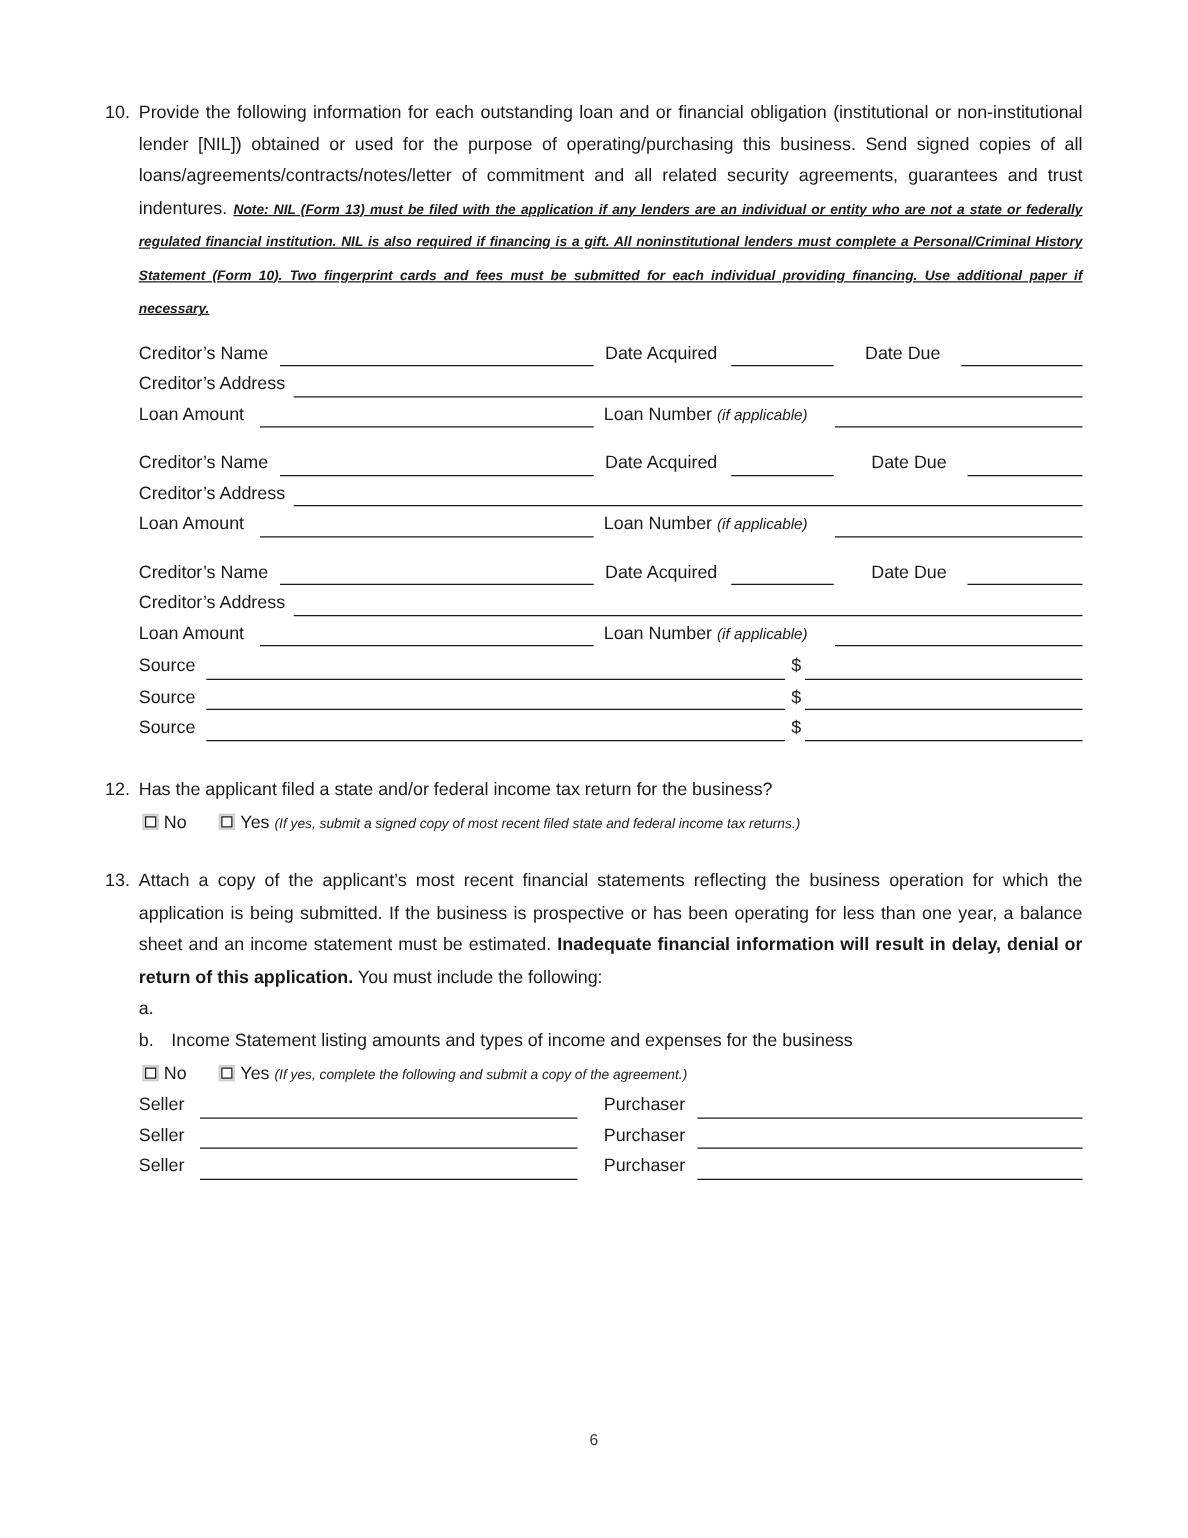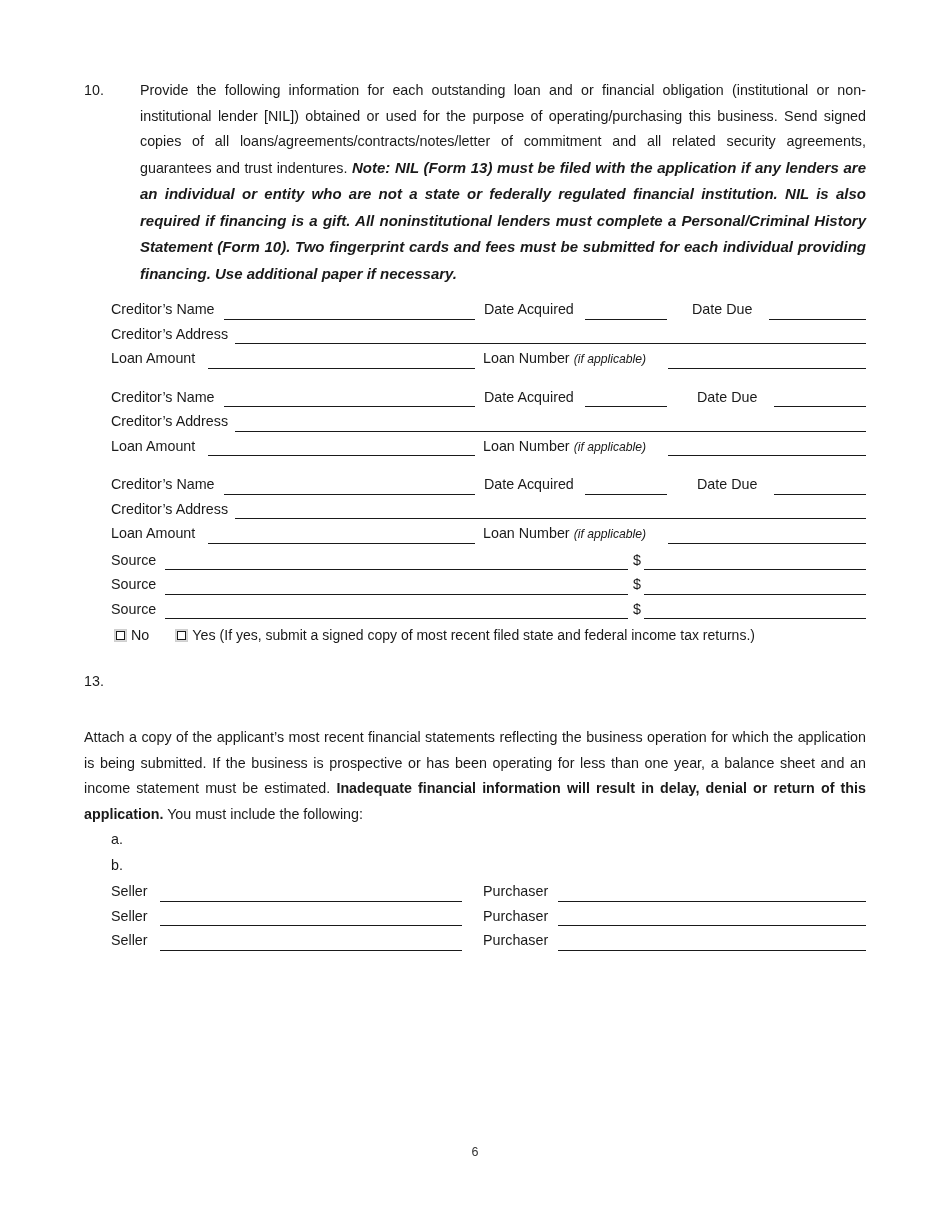--- a/index.html
+++ b/index.html
@@ -26,39 +26,38 @@
     position: absolute;
     left: 84px;
     top: 78px;
     width: 782px;
   }
 
   
   .item {
     display: flex;
     align-items: flex-start;
-    gap: 29px;
   }
   .item-num {
     width: 27px;
     flex: 0 0 27px;
     font-size: 14.3px;
     line-height: 25.5px;
     text-align: left;
   }
   .item-body {
     flex: 1 1 auto;
     font-size: 14.3px;
     line-height: 25.5px;
   }
   .justify { text-align: justify; text-justify: inter-word; }
-  .bi { font-weight: bold; font-style: italic; font-size: 15px; }
+  .bi { font-weight: bold; font-style: italic; font-size: 11px; text-decoration: underline; }
   .b  { font-weight: bold; }
   .it { font-style: italic; font-size: 12.2px; }
-  .it-sm { font-size: 14px; }
+  .it-sm { font-style: italic; font-size: 11px; }
 
   
   .cb-plain {
     display: inline-block;
     width: 9px; height: 9px;
     border: 1px solid #222;
     vertical-align: 0px;
     margin-right: 2px;
     background: #fff;
     box-sizing: border-box;
@@ -230,40 +229,49 @@
         <span class="ln" style="left:560px;width:222px;"></span>
       </div>
       <div class="frow">
         <span class="lbl" style="left:27px;">Source</span>
         <span class="ln" style="left:81px;width:463px;"></span>
         <span class="lbl" style="left:549px;">$</span>
         <span class="ln" style="left:560px;width:222px;"></span>
       </div>
     </div>
 
+    <div class="item" style="margin-top:24px;">
+      <div class="item-num">12.</div>
+      <div class="item-body">Has the applicant filed a state and/or federal income tax return for the business?</div>
+    </div>
     <div class="yesno" style="margin-top:2px;">
       <span class="opt-no"><span class="cb-field"></span><span class="lbltxt">No</span></span><span><span class="cb-field"></span><span class="lbltxt">Yes</span></span>
       <span class="it-sm">(If yes, submit a signed copy of most recent filed state and federal income tax returns.)</span>
     </div>
 
-    <div class="item" style="margin-top:23px;flex-direction:column;">
+    <div class="item" style="margin-top:23px;">
       <div class="item-num">13.</div>
       <div class="item-body justify">
         <span>Attach a copy of the applicant’s most recent financial statements reflecting the business operation for which the application is being submitted. If the business is prospective or has been operating for less than one year, a balance sheet and an income statement must be estimated. </span><span class="b">Inadequate financial information will result in delay, denial or return of this application.</span><span> You must include the following:</span>
       </div>
     </div>
     <div class="sub-list" style="padding-left:27px;">
       <div class="sub-item">
         <span class="sub-mark">a.</span>
       </div>
       <div class="sub-item">
         <span class="sub-mark">b.</span>
-      </div>
-    </div>
-
+        <span>Income Statement listing amounts and types of income and expenses for the business</span>
+      </div>
+    </div>
+
+    <div class="yesno" style="margin-top:2px;">
+      <span class="opt-no"><span class="cb-field"></span><span class="lbltxt">No</span></span><span><span class="cb-field"></span><span class="lbltxt">Yes</span></span>
+      <span class="it-sm">(If yes, complete the following and submit a copy of the agreement.)</span>
+    </div>
 
     <div style="margin-top:2px;">
       <div class="frow">
         <span class="lbl" style="left:27px;">Seller</span>
         <span class="ln" style="left:76px;width:302px;"></span>
         <span class="lbl" style="left:399px;">Purchaser</span>
         <span class="ln" style="left:474px;width:308px;"></span>
       </div>
       <div class="frow">
         <span class="lbl" style="left:27px;">Seller</span>

